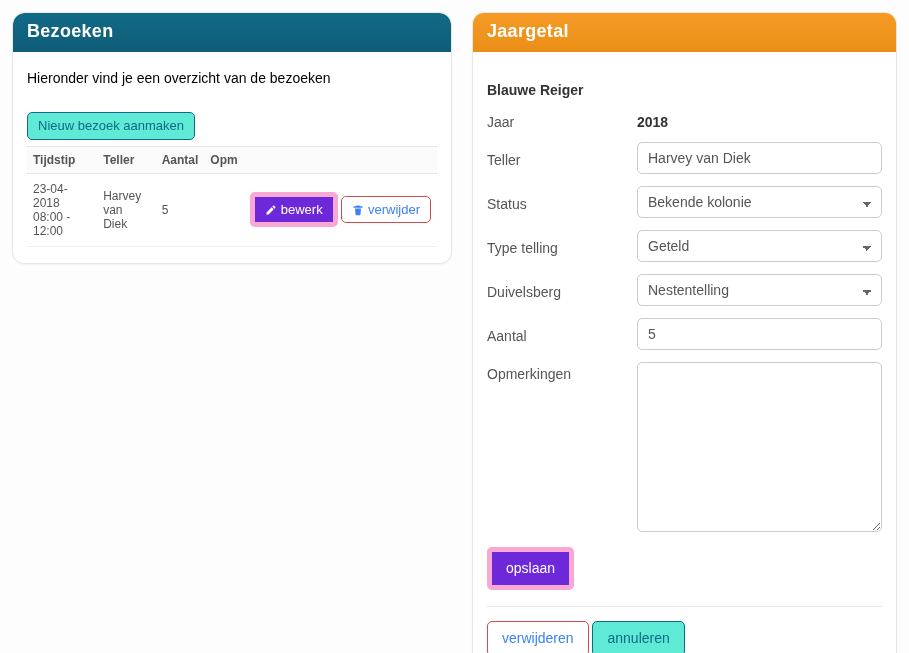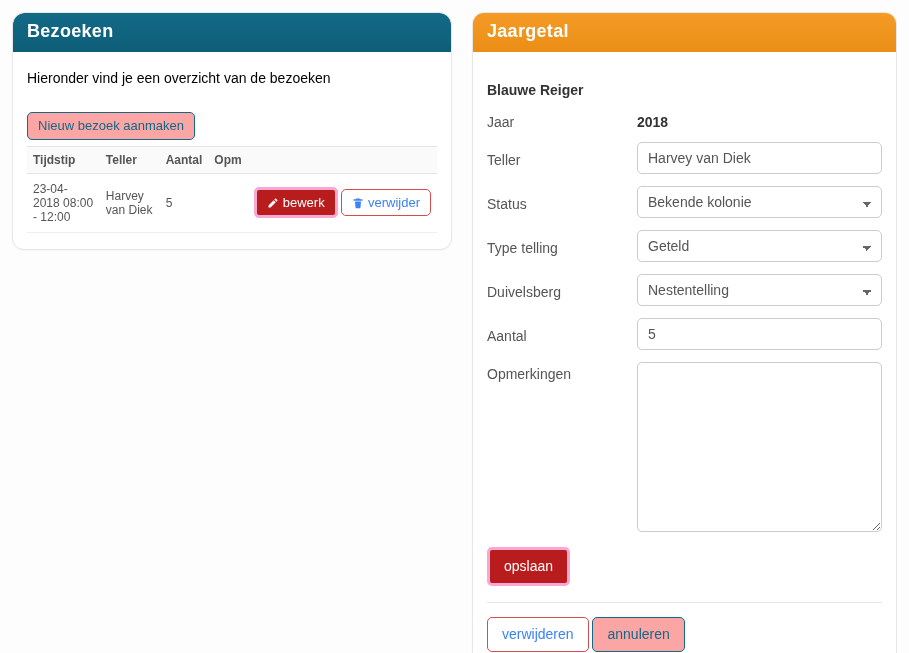--- a/index.html
+++ b/index.html
@@ -55,25 +55,25 @@
     font-size: 13px;
     padding: 5px 10px;
     cursor: pointer;
     text-decoration: none;
     font-family: inherit;
     line-height: 1.2;
   }
   .btn.outline-teal {
     border: 1px solid #116a87;
     color: #116a87;
-    background: #fca5a5;
+    background: #5eead4;
   }
   .btn.solid-teal {
-    border: 3px solid #f9a8d4;
-    background: #b91c1c;
+    border: 5px solid #f9a8d4;
+    background: #6d28d9;
     color: #fff;
   }
   .btn.outline-red {
     border: 1px solid #d64b4b;
     color: #3b82f6;
     background: #fff;
   }
 
   
   .tbl { width: 100%; border-collapse: collapse; margin-top: 6px; }

